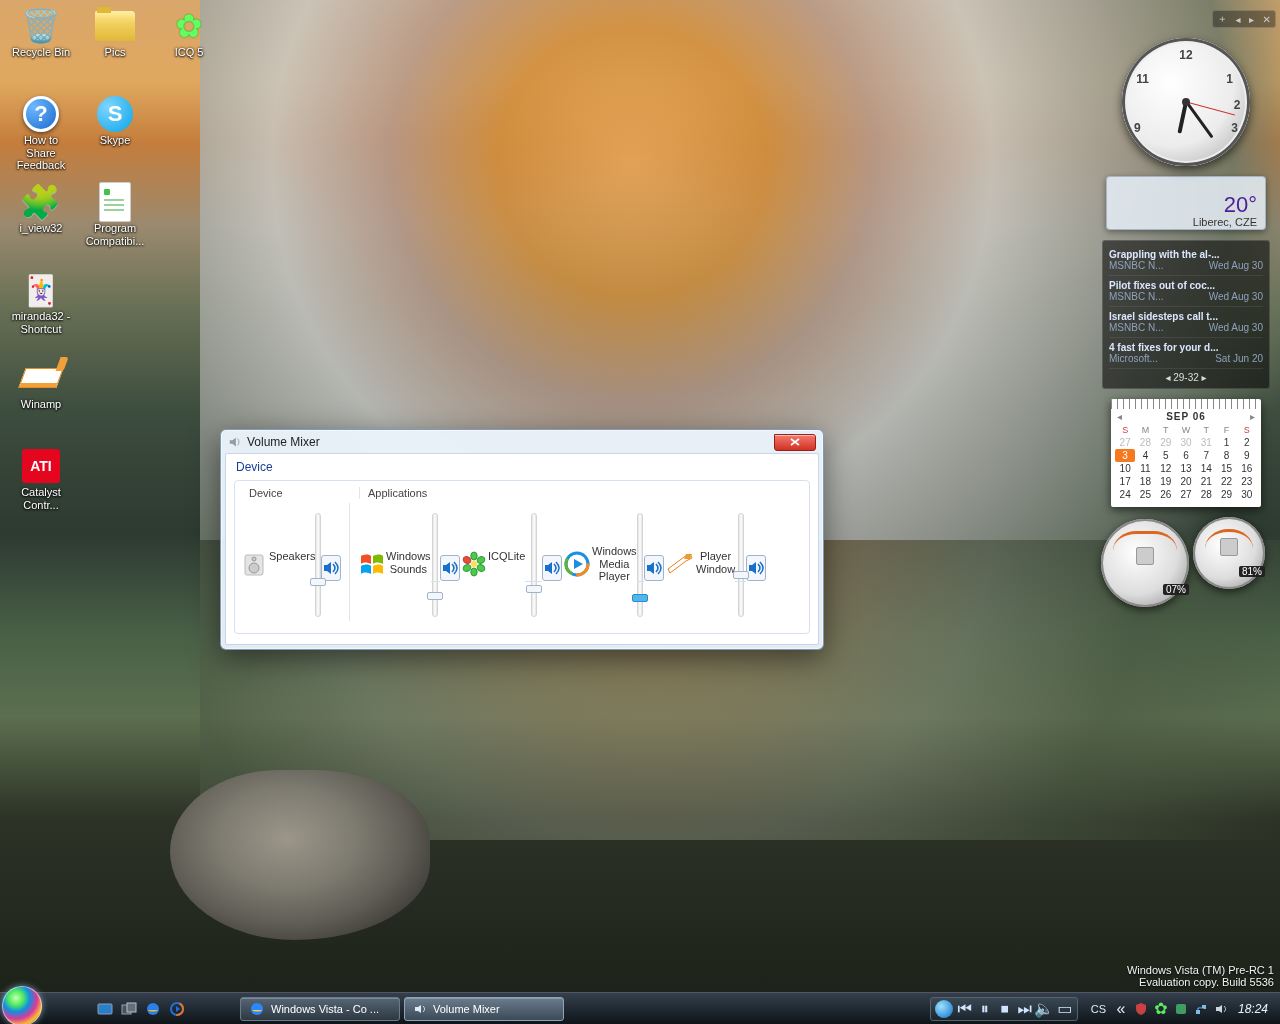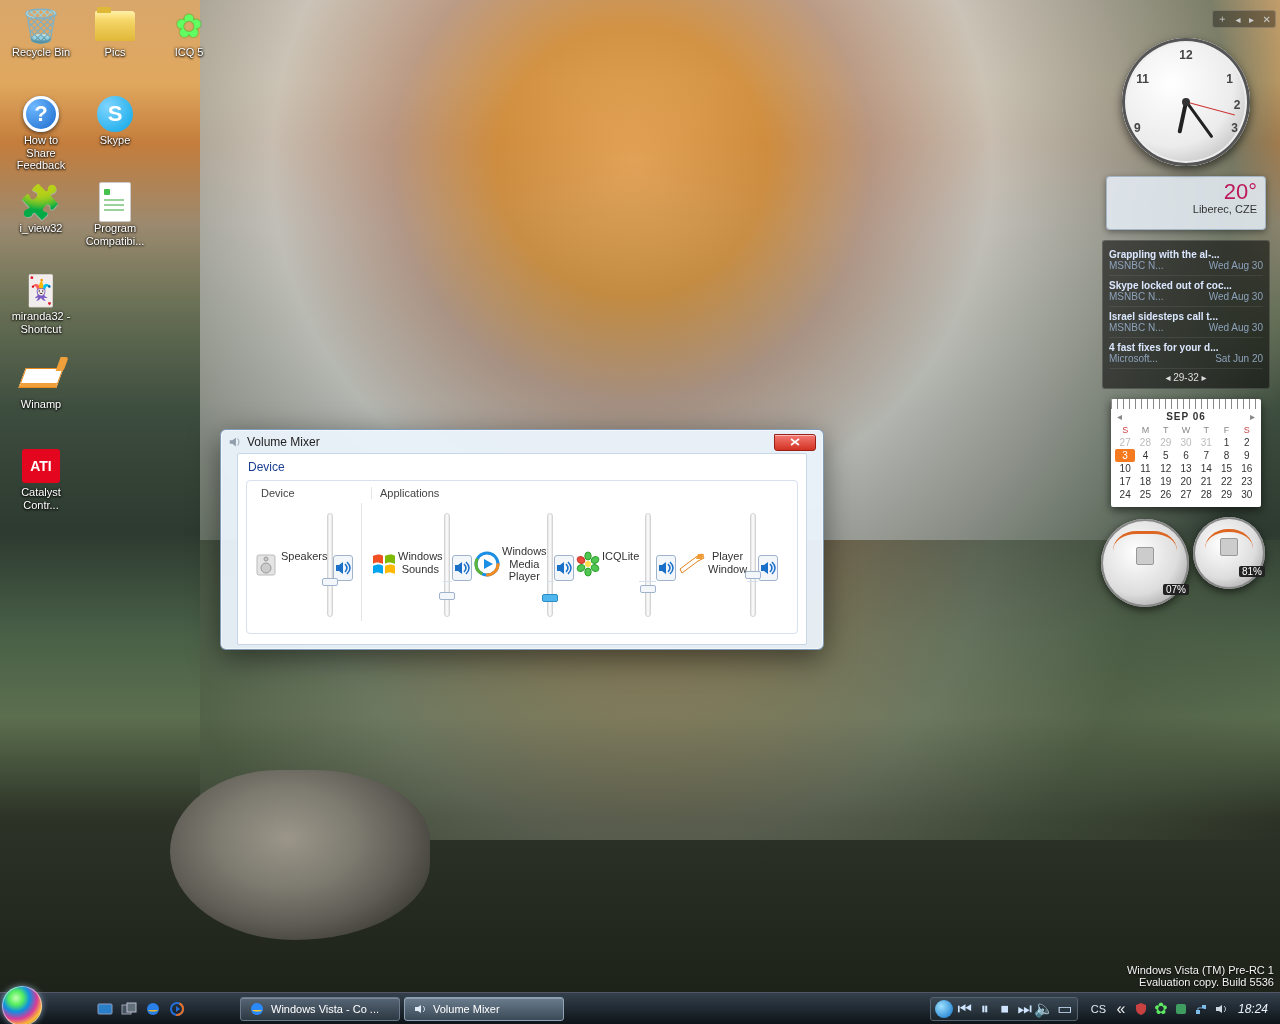--- a/index.html
+++ b/index.html
@@ -53,21 +53,21 @@
   background:rgba(235,243,252,.95);
   border:1px solid rgba(60,100,140,.6);
   border-radius:6px;
   box-shadow:0 8px 30px rgba(0,0,0,.5), 0 0 0 1px rgba(255,255,255,.5) inset;
   padding:1px;
 }
 .mixer-title { height:22px; display:flex; align-items:center; padding:0 6px; font-size:12px; color:#222; }
 .mixer-title .ticon{width:14px;height:14px;margin-right:5px;opacity:.7;}
 .mixer-title .spacer{flex:1;}
 .closebtn{width:42px;height:17px;border-radius:0 3px 3px 3px;background:linear-gradient(#f47a72,#d13222);border:1px solid #9b1f15;display:flex;align-items:center;justify-content:center;color:#fff;font-size:10px;font-weight:bold;cursor:pointer;box-shadow:inset 0 1px 0 rgba(255,255,255,.5);}
-.mixer-inner{background:#fff;border:1px solid #c8d6e8;border-radius:2px;margin:0 15px 3px;padding:6px 8px 10px;}
+.mixer-inner{background:#fff;border:1px solid #c8d6e8;border-radius:2px;margin:0 3px 3px;padding:6px 8px 10px;}
 .section-lbl{font-size:12px;color:#1a3f93;margin:0 0 6px 2px;}
 .panel{border:1px solid #d7e0ee;border-radius:4px;padding:6px 0 12px;}
 .group-hdrs{display:flex;font-size:11px;color:#444;padding:0 10px 4px 14px;}
 .gh1{width:102px;} .devsep{width:1px;background:#e5e5e5;align-self:stretch;margin:0 8px;}
 .cols{display:flex;padding:0 4px;}
 .vcol{width:102px;display:flex;flex-direction:row;align-items:center;}
 .vcol .vicon{width:32px;height:32px;margin-top:4px;display:flex;align-items:center;justify-content:center;}
 .vcol .vname{font-size:11px;color:#333;text-align:center;line-height:1.15;margin-top:4px;min-height:28px;}
 .slider-wrap{height:112px;width:32px;position:relative;margin-top:6px;}
 .track{position:absolute;left:50%;top:4px;bottom:4px;width:6px;margin-left:-3px;background:linear-gradient(to right,#e3e3e3,#fff,#e3e3e3);border:1px solid #d4d4d4;border-radius:3px;}
@@ -83,21 +83,21 @@
 
 .clock{width:128px;height:128px;border-radius:50%;background:radial-gradient(circle at 38% 35%, #fff 0%, #ececec 55%, #cfcfcf 72%, #8b8b8b 88%, #555 100%);position:relative;box-shadow:0 4px 10px rgba(0,0,0,.6), inset 0 0 0 3px #555, inset 0 0 0 5px #eee;}
 .clock .num{position:absolute;font-size:12px;color:#444;transform:translate(-50%,-50%);font-weight:bold;}
 .hand{position:absolute;left:50%;top:50%;transform-origin:bottom center;background:#222;}
 .hand.h{width:4px;height:32px;margin-left:-2px;margin-top:-32px;border-radius:2px;}
 .hand.m{width:3px;height:44px;margin-left:-1.5px;margin-top:-44px;border-radius:2px;}
 .hand.s{width:1px;height:50px;margin-left:-0.5px;margin-top:-50px;background:#c33;}
 .clock .cap{position:absolute;left:50%;top:50%;width:8px;height:8px;margin:-4px 0 0 -4px;border-radius:50%;background:#333;}
 
 .weather{width:160px;height:54px;background:rgba(230,238,247,.85);border:1px solid rgba(150,170,190,.8);border-radius:4px;padding:4px 8px;color:#333;text-align:right;font-size:11px;box-shadow:0 2px 6px rgba(0,0,0,.4);}
-.weather .temp{font-size:22px;line-height:1;color:#be185d;}
+.weather .temp{font-size:22px;line-height:1;color:#4c1d95;margin-top:13px;}
 
 .feed{width:168px;background:rgba(0,0,0,.55);border:1px solid rgba(255,255,255,.15);border-radius:3px;padding:4px 6px 2px;font-size:10px;}
 .feed-item{border-bottom:1px solid rgba(255,255,255,.08);padding:4px 0;cursor:pointer;}
 .feed-item:last-of-type{border-bottom:none;}
 .feed-item .ft{color:#dbe7ff;white-space:nowrap;overflow:hidden;text-overflow:ellipsis;font-weight:600;}
 .feed-item .fs{display:flex;justify-content:space-between;color:#8da2bb;align-items:flex-end;}
 .feed-pager{text-align:center;color:#ddd;padding:3px 0;font-size:10px;}
 
 .calendar{width:150px;background:#fff;color:#333;font-size:10px;border-radius:2px;box-shadow:0 3px 10px rgba(0,0,0,.6);}
 .cal-rings{height:10px;background:repeating-linear-gradient(to right,#888 0 1px, transparent 1px 6px);border-radius:2px 2px 0 0;}
@@ -284,42 +284,20 @@
       </div>
       <div class="mutebtn">
               <svg viewBox="0 0 18 16">
                 <path fill="#1a6fc9" d="M2 5h3l4-3v12l-4-3H2z"></path>
                 <path fill="none" stroke="#1a6fc9" stroke-width="1.5" d="M11 4c2.5 2.5 2.5 5.5 0 8M13 2c4 4 4 8 0 12"></path>
               </svg>
             </div>
     </div>
     <div class="vcol">
       <div class="vicon">
-              <svg width="30" height="30" viewBox="0 0 30 30">
-                <circle cx="15" cy="15" r="11" fill="none" stroke="#1a8fe3" stroke-width="3"></circle>
-                <circle cx="15" cy="15" r="11" fill="none" stroke="#f58b1f" stroke-width="3" stroke-dasharray="18 50"></circle>
-                <circle cx="15" cy="15" r="11" fill="none" stroke="#5cb338" stroke-width="3" stroke-dasharray="18 50" stroke-dashoffset="-22"></circle>
-                <polygon points="12,10 21,15 12,20" fill="#1a8fe3"></polygon>
-              </svg>
-            </div>
-      <div class="vname">Windows Media Player</div>
-      <div class="slider-wrap">
-        <div class="track"></div>
-        <div class="baseline" style="top:72.28px"></div>
-        <div class="thumb blue" style="top:84.64px"></div>
-      </div>
-      <div class="mutebtn">
-              <svg viewBox="0 0 18 16">
-                <path fill="#1a6fc9" d="M2 5h3l4-3v12l-4-3H2z"></path>
-                <path fill="none" stroke="#1a6fc9" stroke-width="1.5" d="M11 4c2.5 2.5 2.5 5.5 0 8M13 2c4 4 4 8 0 12"></path>
-              </svg>
-            </div>
-    </div>
-    <div class="vcol">
-      <div class="vicon">
               <svg width="28" height="28" viewBox="0 0 28 28">
                 <g transform="translate(14 14)">
                   <circle r="3" fill="#ffe04b"></circle>
                   <g fill="#4fc64f" stroke="#2e9e2e">
                     <ellipse cx="0" cy="-8" rx="3.2" ry="4"></ellipse>
                     <ellipse cx="7" cy="-4" rx="3.2" ry="4" transform="rotate(60 7 -4)"></ellipse>
                     <ellipse cx="7" cy="4" rx="3.2" ry="4" transform="rotate(120 7 4)"></ellipse>
                     <ellipse cx="0" cy="8" rx="3.2" ry="4"></ellipse>
                     <ellipse cx="-7" cy="4" rx="3.2" ry="4" transform="rotate(60 -7 4)"></ellipse>
                     <ellipse cx="-7" cy="-4" rx="3.2" ry="4" transform="rotate(120 -7 -4)" fill="#e84b3a" stroke="#c0392b"></ellipse>
@@ -335,20 +313,42 @@
       </div>
       <div class="mutebtn">
               <svg viewBox="0 0 18 16">
                 <path fill="#1a6fc9" d="M2 5h3l4-3v12l-4-3H2z"></path>
                 <path fill="none" stroke="#1a6fc9" stroke-width="1.5" d="M11 4c2.5 2.5 2.5 5.5 0 8M13 2c4 4 4 8 0 12"></path>
               </svg>
             </div>
     </div>
     <div class="vcol">
       <div class="vicon">
+              <svg width="30" height="30" viewBox="0 0 30 30">
+                <circle cx="15" cy="15" r="11" fill="none" stroke="#1a8fe3" stroke-width="3"></circle>
+                <circle cx="15" cy="15" r="11" fill="none" stroke="#f58b1f" stroke-width="3" stroke-dasharray="18 50"></circle>
+                <circle cx="15" cy="15" r="11" fill="none" stroke="#5cb338" stroke-width="3" stroke-dasharray="18 50" stroke-dashoffset="-22"></circle>
+                <polygon points="12,10 21,15 12,20" fill="#1a8fe3"></polygon>
+              </svg>
+            </div>
+      <div class="vname">Windows Media Player</div>
+      <div class="slider-wrap">
+        <div class="track"></div>
+        <div class="baseline" style="top:72.28px"></div>
+        <div class="thumb blue" style="top:84.64px"></div>
+      </div>
+      <div class="mutebtn">
+              <svg viewBox="0 0 18 16">
+                <path fill="#1a6fc9" d="M2 5h3l4-3v12l-4-3H2z"></path>
+                <path fill="none" stroke="#1a6fc9" stroke-width="1.5" d="M11 4c2.5 2.5 2.5 5.5 0 8M13 2c4 4 4 8 0 12"></path>
+              </svg>
+            </div>
+    </div>
+    <div class="vcol">
+      <div class="vicon">
               <svg width="32" height="26" viewBox="0 0 32 26">
                 <path fill="#fff" stroke="#e0821a" d="M4 18L20 6l6-3 2 4-6 3L6 22z"></path>
                 <path fill="#f09a34" d="M22 3l6 0-2 5-6 0z"></path>
               </svg>
             </div>
       <div class="vname">Player Window</div>
       <div class="slider-wrap">
         <div class="track"></div>
         <div class="baseline" style="top:72.28px"></div>
         <div class="thumb " style="top:61.599999999999994px"></div>
@@ -393,21 +393,21 @@
 
   <div class="feed" id="feed-box">
     <div class="feed-item">
         <div class="ft">Grappling with the al-...</div>
         <div class="fs">
           <span>MSNBC N...</span>
           <span>Wed Aug 30</span>
         </div>
       </div>
       <div class="feed-item">
-        <div class="ft">Skype locked out of coc...</div>
+        <div class="ft">Pilot fixes out of coc...</div>
         <div class="fs">
           <span>MSNBC N...</span>
           <span>Wed Aug 30</span>
         </div>
       </div>
       <div class="feed-item">
         <div class="ft">Israel sidesteps call t...</div>
         <div class="fs">
           <span>MSNBC N...</span>
           <span>Wed Aug 30</span>

